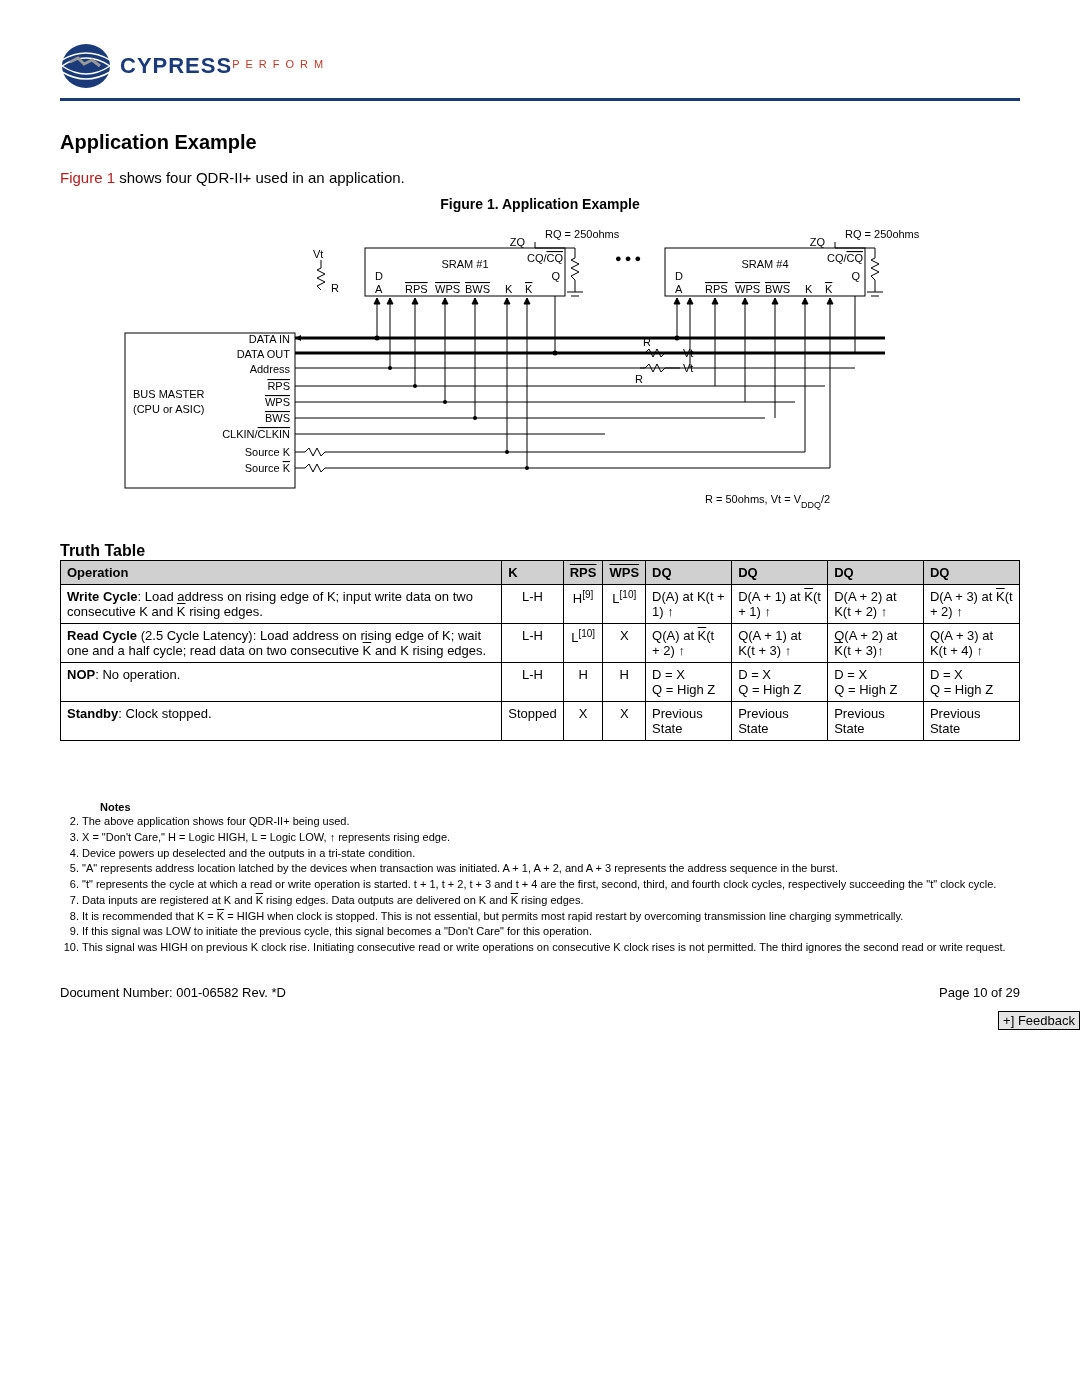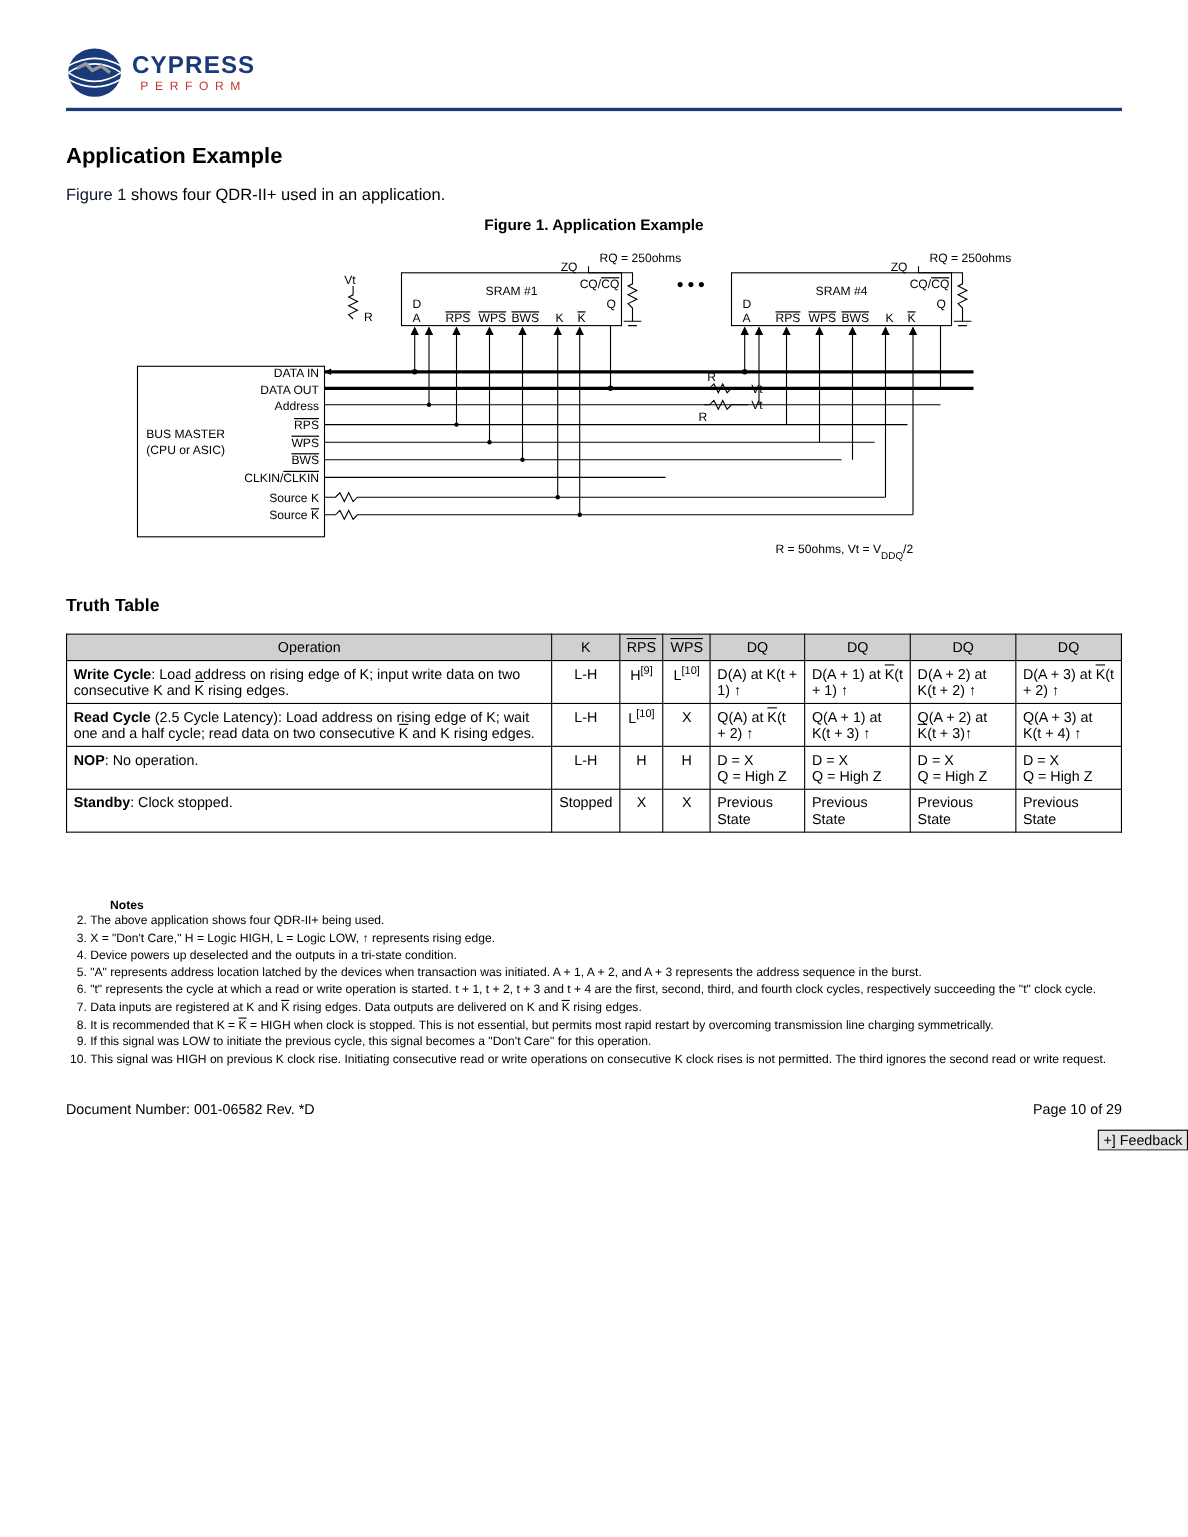--- a/index.html
+++ b/index.html
@@ -25,23 +25,22 @@
     display: flex;
     align-items: center;
     gap: 8px;
   }
   .logo-globe {
     width: 52px;
     height: 52px;
   }
   .logo-text {
     display: flex;
-    flex-direction: column;
+    flex-direction: row;
     line-height: 1;
-    align-items: center;
   }
   .logo-text .cypress {
     font-size: 22px;
     font-weight: bold;
     letter-spacing: 1px;
     color: #1a3a7a;
   }
   .logo-text .perform {
     font-size: 11px;
     letter-spacing: 6px;
@@ -56,60 +55,59 @@
   }
   h2.section {
     font-size: 20px;
     font-weight: bold;
     margin: 8px 0 8px 0;
   }
   .intro {
     font-size: 15px;
     margin-bottom: 10px;
   }
-  .intro .link { color: #0f172a; }
+  .intro .link { color: #b91c1c; }
   .figure-caption {
     text-align: center;
     font-size: 14px;
     font-weight: bold;
     margin: 6px 0 6px 0;
   }
   .figure-box {
     width: 100%;
     height: 300px;
     display: flex;
     align-items: center;
     justify-content: center;
   }
   .figure-box svg { width: 870px; height: 300px; }
   h3.subsection {
     font-size: 16px;
     font-weight: bold;
-    margin: 24px 0 16px 0;
+    margin: 24px 0 0 0;
   }
   .table-intro {
     font-size: 14px;
     margin-bottom: 6px;
   }
   sup { font-size: 10px; }
   table.truth {
     border-collapse: collapse;
     width: 100%;
     font-size: 13px;
   }
   table.truth th, table.truth td {
     border: 1px solid #000;
     padding: 4px 6px;
     vertical-align: top;
     text-align: left;
   }
   table.truth th {
     background: #d0d0d0;
-    text-align: center;
-    font-weight: normal;
+    font-weight: bold;
   }
   table.truth td.c { text-align: center; }
   .overline { text-decoration: overline; }
   .notes-heading {
     font-size: 11px;
     font-weight: bold;
     margin-top: 60px;
     padding-left: 40px;
   }
   ol.notes {

